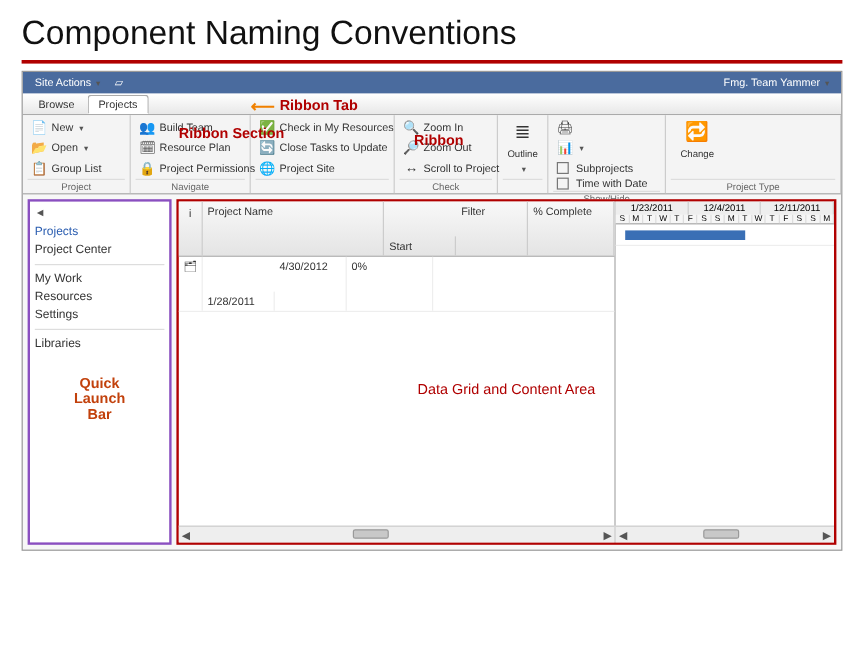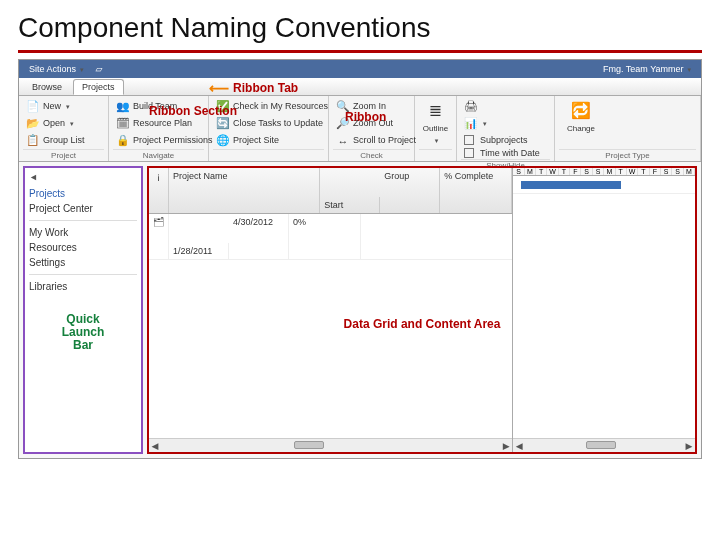--- a/index.html
+++ b/index.html
@@ -27,36 +27,36 @@
   .col { display:flex; flex-direction:column; gap:1px; }
   .sec-callout { position:absolute; color:#b00000; font-weight:bold; font-size:12px; }
   .sec-callout.one { left:130px; top:44px; }
   .sec-callout.two { left:326px; top:50px; }
   .content { display:flex; height: calc(100% - 18px - 18px - 66px); }
   .quicklaunch { width: 120px; border:2px solid #8a4fc0; margin:4px; padding:4px 4px 10px; background:#fff; position:relative; }
   .ql-head { font-size:9px; color:#555; margin-bottom:4px; }
   .ql-link { font-size:10px; color:#2a5db0; padding:2px 0; }
   .ql-sep { height:1px; background:#ddd; margin:4px 0; }
   .ql-item { font-size:10px; color:#333; padding:2px 0; }
-  .ql-callout { position:absolute; left:50%; top:58%; transform:translate(-50%,-50%); text-align:center; color:#15803d; font-weight:bold; font-size:12px; line-height:1.1; background:rgba(255,255,255,0.6); }
+  .ql-callout { position:absolute; left:50%; top:58%; transform:translate(-50%,-50%); text-align:center; color:#c2410c; font-weight:bold; font-size:12px; line-height:1.1; background:rgba(255,255,255,0.6); }
   .gridwrap { flex:1; display:flex; border:2px solid #b00000; margin:4px 4px 4px 0; background:#fff; position:relative; }
   .leftgrid { flex:2; display:flex; flex-direction:column; border-right:1px solid #aaa; }
   .rightgrid { flex:1; display:flex; flex-direction:column; }
   .ghdr { display:flex; background:linear-gradient(#f8f8f8,#e4e4e4); border-bottom:1px solid #aaa; font-size:9px; color:#333; }
   .ghdr > div { padding:3px 4px; border-right:1px solid #ccc; overflow:hidden; white-space:nowrap; }
   .grow { display:flex; font-size:9px; color:#333; border-bottom:1px solid #eee; }
   .grow > div { padding:3px 4px; border-right:1px solid #eee; overflow:hidden; white-space:nowrap; }
   .c-icon{width:20px;text-align:center;} .c-name{flex:2;} .c-start{width:60px;margin-top:29px;} .c-fin{width:60px;} .c-pct{width:72px;}
   .datehdr { display:flex; font-size:8px; background:#eee; }
   .datecell { flex:1; text-align:center; border-right:1px solid #ccc; padding:1px 0; }
   .daystrip { display:flex; font-size:7px; background:#f6f6f6; border-bottom:1px solid #aaa; }
   .daystrip span { flex:1; text-align:center; border-right:1px solid #ddd; }
   .ganttrow { height:18px; border-bottom:1px solid #eee; position:relative; }
   .ganttbar { position:absolute; top:5px; height:8px; background:#3a6fb5; }
-  .grid-callout { position:absolute; left:50%; top:55%; transform:translate(-50%,-50%); color:#b00000; font-weight:bold; font-size:12px; }
+  .grid-callout { position:absolute; left:50%; top:55%; transform:translate(-50%,-50%); color:#b00000; font-weight:normal; font-size:12px; }
   .scroll { height:14px; background:#eee; border-top:1px solid #ccc; margin-top:auto; position:relative; }
   .scroll .thumb { position:absolute; left:40%; top:2px; width:30px; height:8px; background:#c8c8c8; border:1px solid #999; border-radius:2px; }
   .scroll .arr { position:absolute; top:1px; width:12px; height:12px; display:flex; align-items:center; justify-content:center; font-size:9px; color:#555; }
   .scroll .arr.l{left:0;} .scroll .arr.r{right:0;}
   .caret::after{content:"▾"; font-size:7px; color:#555; margin-left:2px;}
   .chk { width:10px; height:10px; border:1px solid #777; display:inline-block; margin-right:3px; vertical-align:middle; }
 </style>
 </head>
 <body>
 
@@ -234,37 +234,42 @@
         <div>Launch Bar</div>
       </div>
     </div>
 
     <div class="gridwrap">
       <div class="leftgrid">
         <div class="ghdr">
           <div class="c-icon">ℹ</div>
           <div class="c-name">Project Name</div>
           <div class="c-start">Start</div>
-          <div class="c-fin">Group</div>
+          <div class="c-fin">Filter</div>
           <div class="c-pct">% Complete</div>
         </div>
         <div class="grow">
           <div class="c-icon">🗂</div>
           <div class="c-start">1/28/2011</div>
           <div class="c-fin">4/30/2012</div>
           <div class="c-pct">0%</div>
         </div>
         <div class="scroll">
           <span class="arr l">◀</span>
           <span class="thumb"></span>
           <span class="arr r">▶</span>
         </div>
       </div>
 
       <div class="rightgrid">
+        <div class="datehdr">
+          <div class="datecell">1/23/2011</div>
+          <div class="datecell">12/4/2011</div>
+          <div class="datecell">12/11/2011</div>
+        </div>
         <div class="daystrip">
           <span>S</span>
             <span>M</span>
             <span>T</span>
             <span>W</span>
             <span>T</span>
             <span>F</span>
             <span>S</span>
             <span>S</span>
             <span>M</span>

